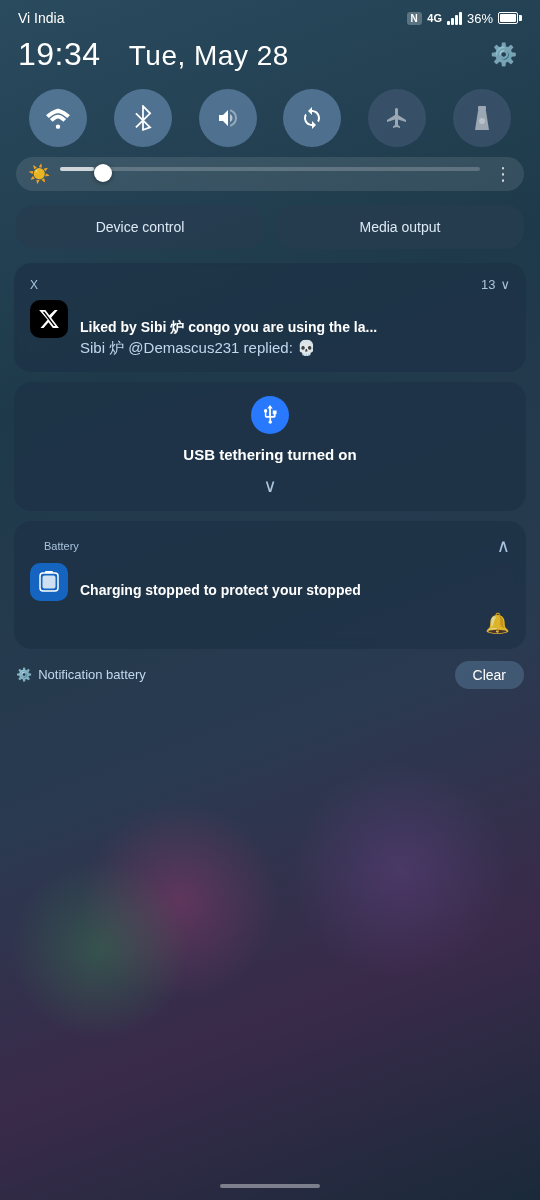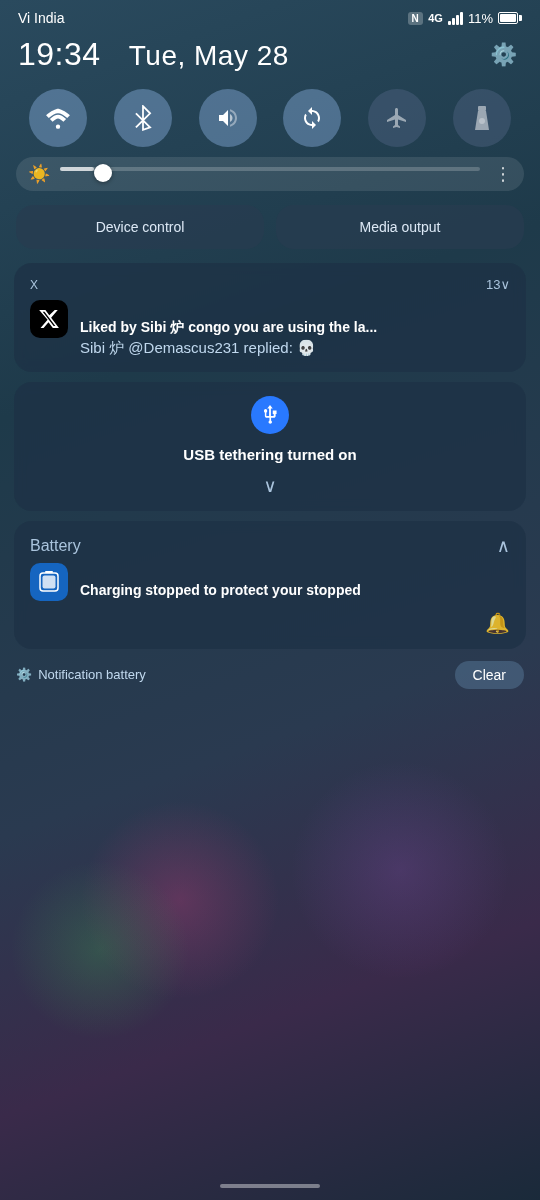--- a/index.html
+++ b/index.html
@@ -230,20 +230,21 @@
       margin-bottom: 8px;
     }
     .notif-app-name {
       font-size: 12px;
       color: #aac4dd;
       font-weight: 500;
     }
     .notif-count-chevron {
       display: flex;
       align-items: center;
+      gap: 5px;
       font-size: 13px;
       color: #aac4dd;
       cursor: pointer;
       margin-left: 12px;
     }
     .notif-body {
       display: flex;
       align-items: flex-start;
       gap: 12px;
     }
@@ -304,22 +305,23 @@
     }
 
     
     .notif-battery-header {
       display: flex;
       justify-content: space-between;
       align-items: center;
       margin-bottom: 6px;
     }
     .notif-category {
-      font-size: 16px;
+      font-size: 11px;
       color: #aac4dd;
+      margin-left: 14px;
     }
     .chevron-up {
       font-size: 18px;
       color: #aac4dd;
       cursor: pointer;
     }
     .notif-battery-body {
       display: flex;
       align-items: flex-start;
       gap: 12px;
@@ -390,21 +392,21 @@
   <div class="status-right">
     <span class="nfc-badge">N</span>
     <span style="font-size:11px;font-weight:bold;">4G</span>
 
     <div class="signal-bars">
       <span style="height:4px;"></span>
       <span style="height:7px;"></span>
       <span style="height:10px;"></span>
       <span style="height:13px;"></span>
     </div>
-    <span>11%</span>
+    <span>36%</span>
     <div class="battery-icon">
       <div class="battery-body">
           <div class="battery-fill"></div>
         </div>
       <div class="battery-tip"></div>
     </div>
   </div>
 </div>
 
 <div class="datetime-row">

